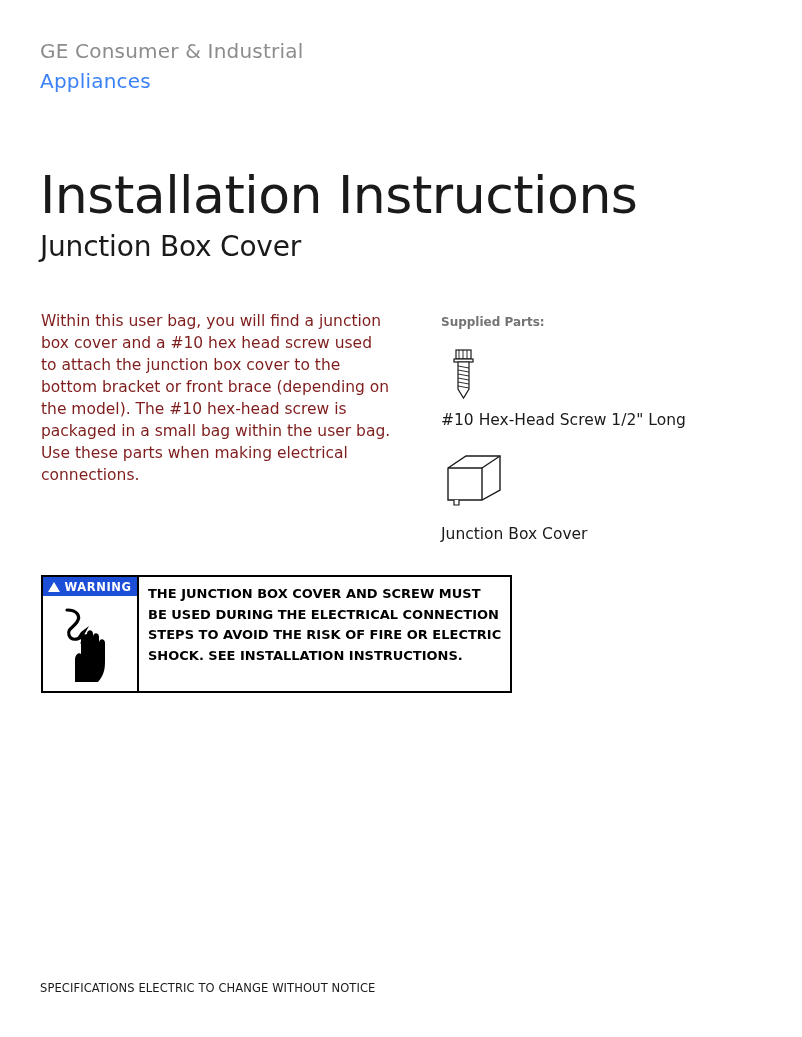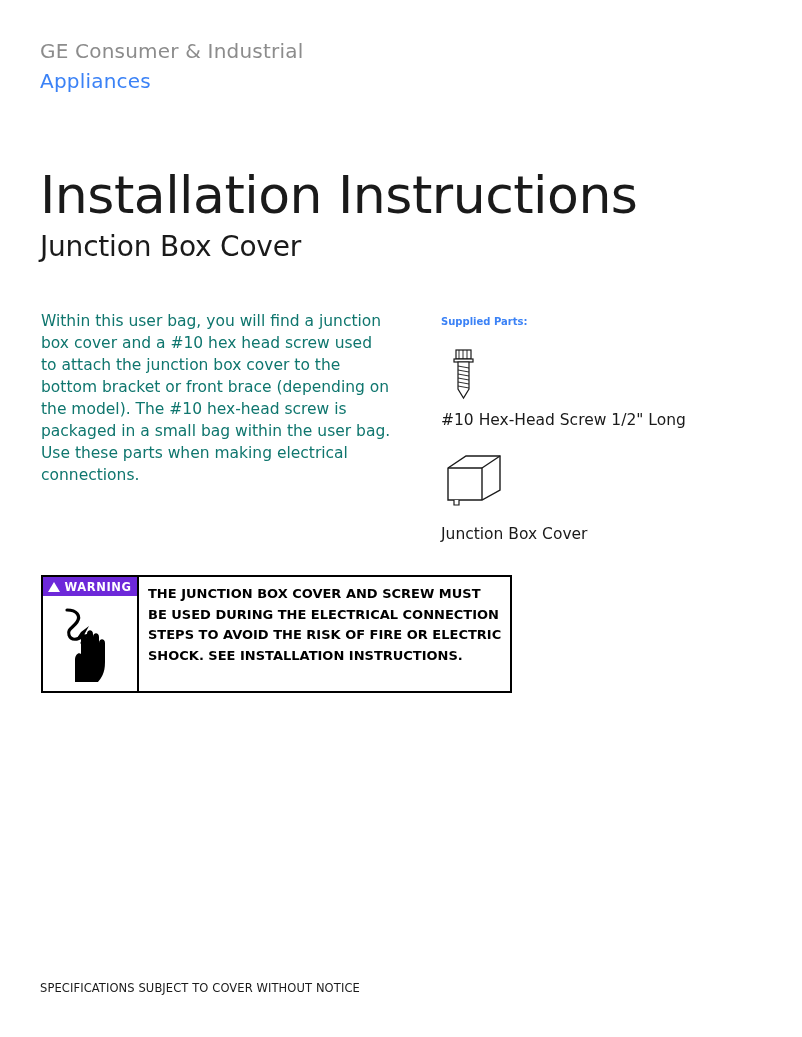--- a/index.html
+++ b/index.html
@@ -66,34 +66,34 @@
   }
 
   
   .intro-text {
     position: absolute;
     left: 41px;
     top: 310px;
     width: 350px;
     font-size: 15.5px;
     line-height: 22px;
-    color: #0f766e;
+    color: #7f1d1d;
   }
 
   
   .supplied {
     position: absolute;
     left: 441px;
     top: 312px;
     width: 330px;
   }
   .supplied-heading {
-    font-size: 10px;
+    font-size: 12px;
     font-weight: bold;
-    color: #3b82f6;
+    color: #737373;
     line-height: 20px;
   }
   .part-screw-img {
     margin-top: 16px;
     margin-left: 5px;
     height: 58px;
     width: 40px;
     position: relative;
   }
   .part-label {
@@ -127,21 +127,21 @@
     display: flex;
   }
   .warning-left {
     width: 96px;
     border-right: 2px solid #000;
     box-sizing: border-box;
     display: flex;
     flex-direction: column;
   }
   .warning-banner {
-    background: #6d28d9;
+    background: #1d4ed8;
     color: #fff;
     font-size: 11.5px;
     font-weight: bold;
     letter-spacing: 0.6px;
     height: 19px;
     display: flex;
     align-items: center;
     justify-content: center;
     gap: 4px;
   }
@@ -253,15 +253,15 @@
 
           <path d="M24 78 L24 56 C24 50 28 48 30 50 L30 34 C30 29 36 29 36 34 L36 49
                    L36 30 C36 25 42 25 42 30 L42 49 L42 33 C42 28 48 28 48 33 L48 50
                    L48 39 C48 34 54 34 54 39 L54 58 C54 70 50 74 47 78 Z" fill="#000"></path>
         </svg>
       </div>
     </div>
     <div class="warning-text">THE JUNCTION BOX COVER AND SCREW MUST BE USED DURING THE ELECTRICAL CONNECTION STEPS TO AVOID THE RISK OF FIRE OR ELECTRIC SHOCK. SEE INSTALLATION INSTRUCTIONS.</div>
   </div>
 
-  <div class="footer-left">SPECIFICATIONS SUBJECT TO COVER WITHOUT NOTICE</div>
+  <div class="footer-left">SPECIFICATIONS ELECTRIC TO CHANGE WITHOUT NOTICE</div>
 
 </div>
 
 </body></html>

